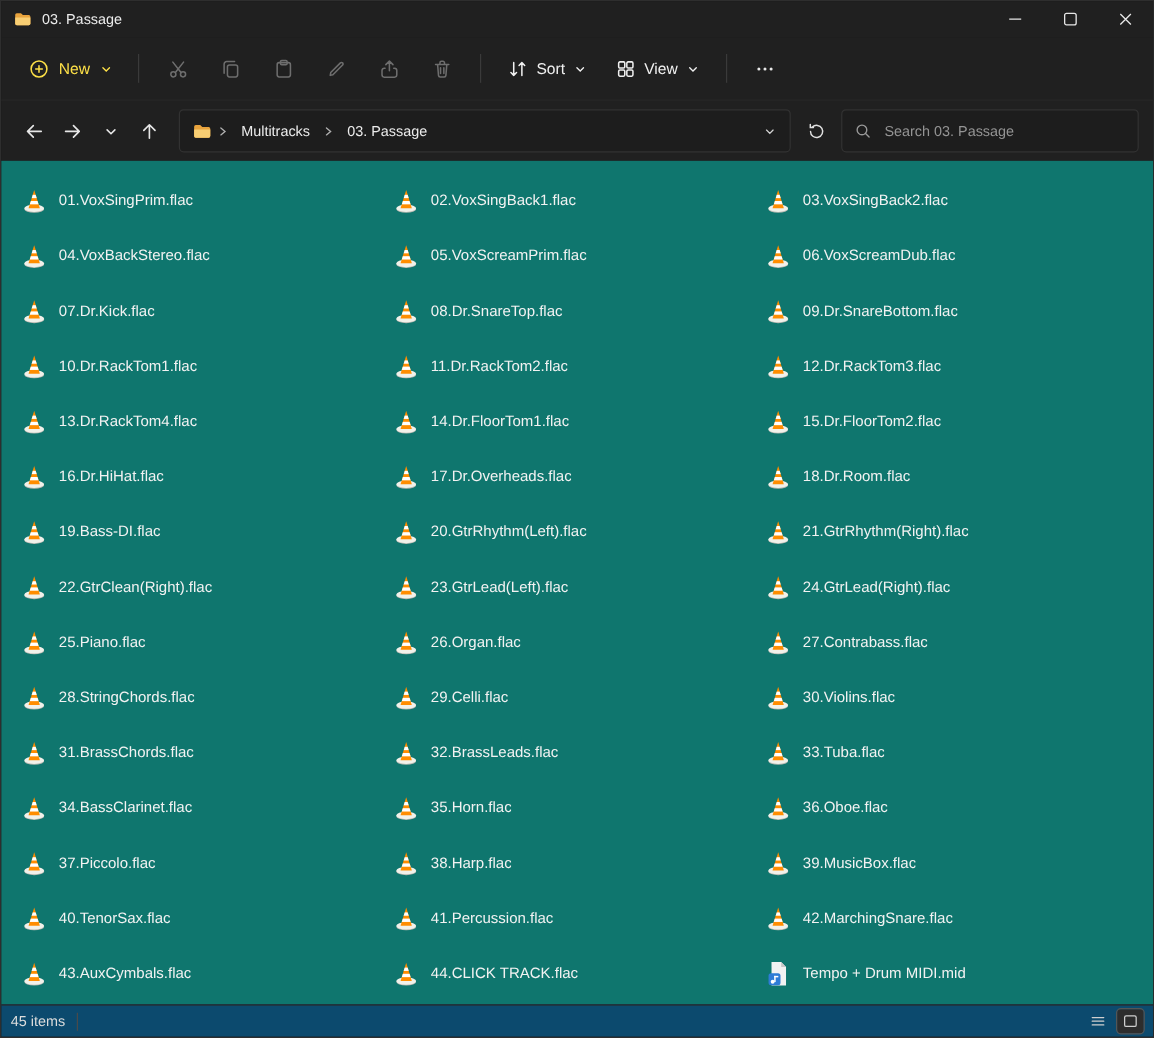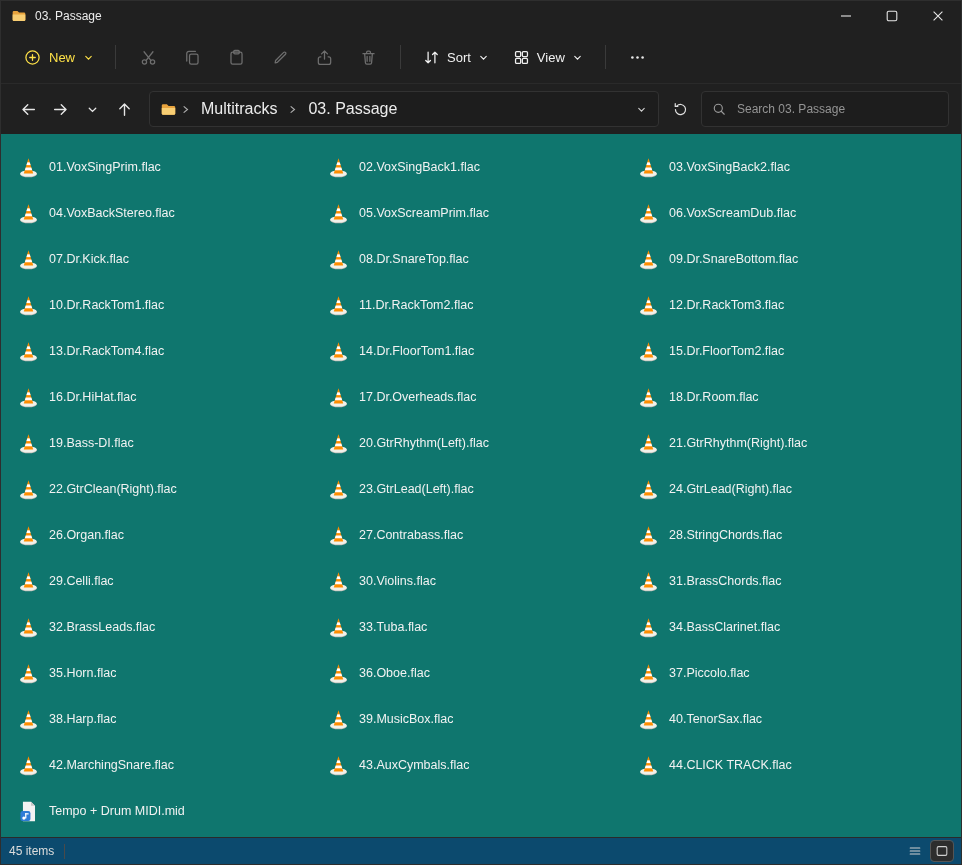--- a/index.html
+++ b/index.html
@@ -25,21 +25,21 @@
   .tb-icon-btn{width:40px;height:36px;display:flex;align-items:center;justify-content:center;border-radius:5px;margin:0 2px;}
   .tb-drop{display:flex;align-items:center;gap:7px;padding:8px 10px;border-radius:5px;font-size:13px;color:#f0f0f0;margin:0 2px;}
   .dim{color:#6e6e6e;}
   .bright{color:#e8e8e8;}
   .tb-sep{width:1px;height:24px;background:#3a3a3a;margin:0 10px;flex:0 0 auto;}
 
   
   .navrow{height:50px;flex:0 0 auto;background:#202020;display:flex;align-items:center;padding:0 12px;}
   .nav-btn{width:30px;height:30px;display:flex;align-items:center;justify-content:center;border-radius:5px;color:#e6e6e6;margin-right:2px;flex:0 0 auto;}
   .addressbar{flex:1;height:34px;margin-left:8px;background:#1d1d1d;border:1px solid #323232;border-radius:4px;display:flex;align-items:center;padding:0 4px 0 10px;gap:3px;min-width:0;}
-  .crumb{font-size:16px;color:#ececec;padding:5px 7px;border-radius:4px;white-space:nowrap;}
+  .crumb{font-size:12px;color:#ececec;padding:5px 7px;border-radius:4px;white-space:nowrap;}
   .crumb-chev{color:#b0b0b0;flex:0 0 auto;}
   .addr-spacer{flex:1;}
   .addr-drop{width:26px;height:26px;display:flex;align-items:center;justify-content:center;color:#d0d0d0;border-radius:4px;flex:0 0 auto;}
   .refresh-btn{width:32px;height:30px;display:flex;align-items:center;justify-content:center;color:#e0e0e0;border-radius:5px;margin:0 5px;flex:0 0 auto;}
   .searchbox{width:226px;height:34px;background:#1d1d1d;border:1px solid #323232;border-radius:4px;display:flex;align-items:center;padding:0 10px;gap:9px;color:#999;flex:0 0 auto;}
   .searchbox input{flex:1;background:transparent;border:none;outline:none;color:#e0e0e0;font-size:12px;min-width:0;}
   .searchbox input::placeholder{color:#949494;}
 
   
   .file-area{flex:1;overflow:hidden;background:#0f766e;}
@@ -397,20 +397,26 @@
       <div class="file-item">
     <svg class="file-icon">
           <use href="#sym-cone"></use>
         </svg>
     <span class="file-label">24.GtrLead(Right).flac</span>
   </div>
       <div class="file-item">
     <svg class="file-icon">
           <use href="#sym-cone"></use>
         </svg>
+    <span class="file-label">25.Piano.flac</span>
+  </div>
+      <div class="file-item">
+    <svg class="file-icon">
+          <use href="#sym-cone"></use>
+        </svg>
     <span class="file-label">26.Organ.flac</span>
   </div>
       <div class="file-item">
     <svg class="file-icon">
           <use href="#sym-cone"></use>
         </svg>
     <span class="file-label">27.Contrabass.flac</span>
   </div>
       <div class="file-item">
     <svg class="file-icon">
@@ -482,20 +488,26 @@
     <svg class="file-icon">
           <use href="#sym-cone"></use>
         </svg>
     <span class="file-label">39.MusicBox.flac</span>
   </div>
       <div class="file-item">
     <svg class="file-icon">
           <use href="#sym-cone"></use>
         </svg>
     <span class="file-label">40.TenorSax.flac</span>
+  </div>
+      <div class="file-item">
+    <svg class="file-icon">
+          <use href="#sym-cone"></use>
+        </svg>
+    <span class="file-label">41.Percussion.flac</span>
   </div>
       <div class="file-item">
     <svg class="file-icon">
           <use href="#sym-cone"></use>
         </svg>
     <span class="file-label">42.MarchingSnare.flac</span>
   </div>
       <div class="file-item">
     <svg class="file-icon">
           <use href="#sym-cone"></use>

